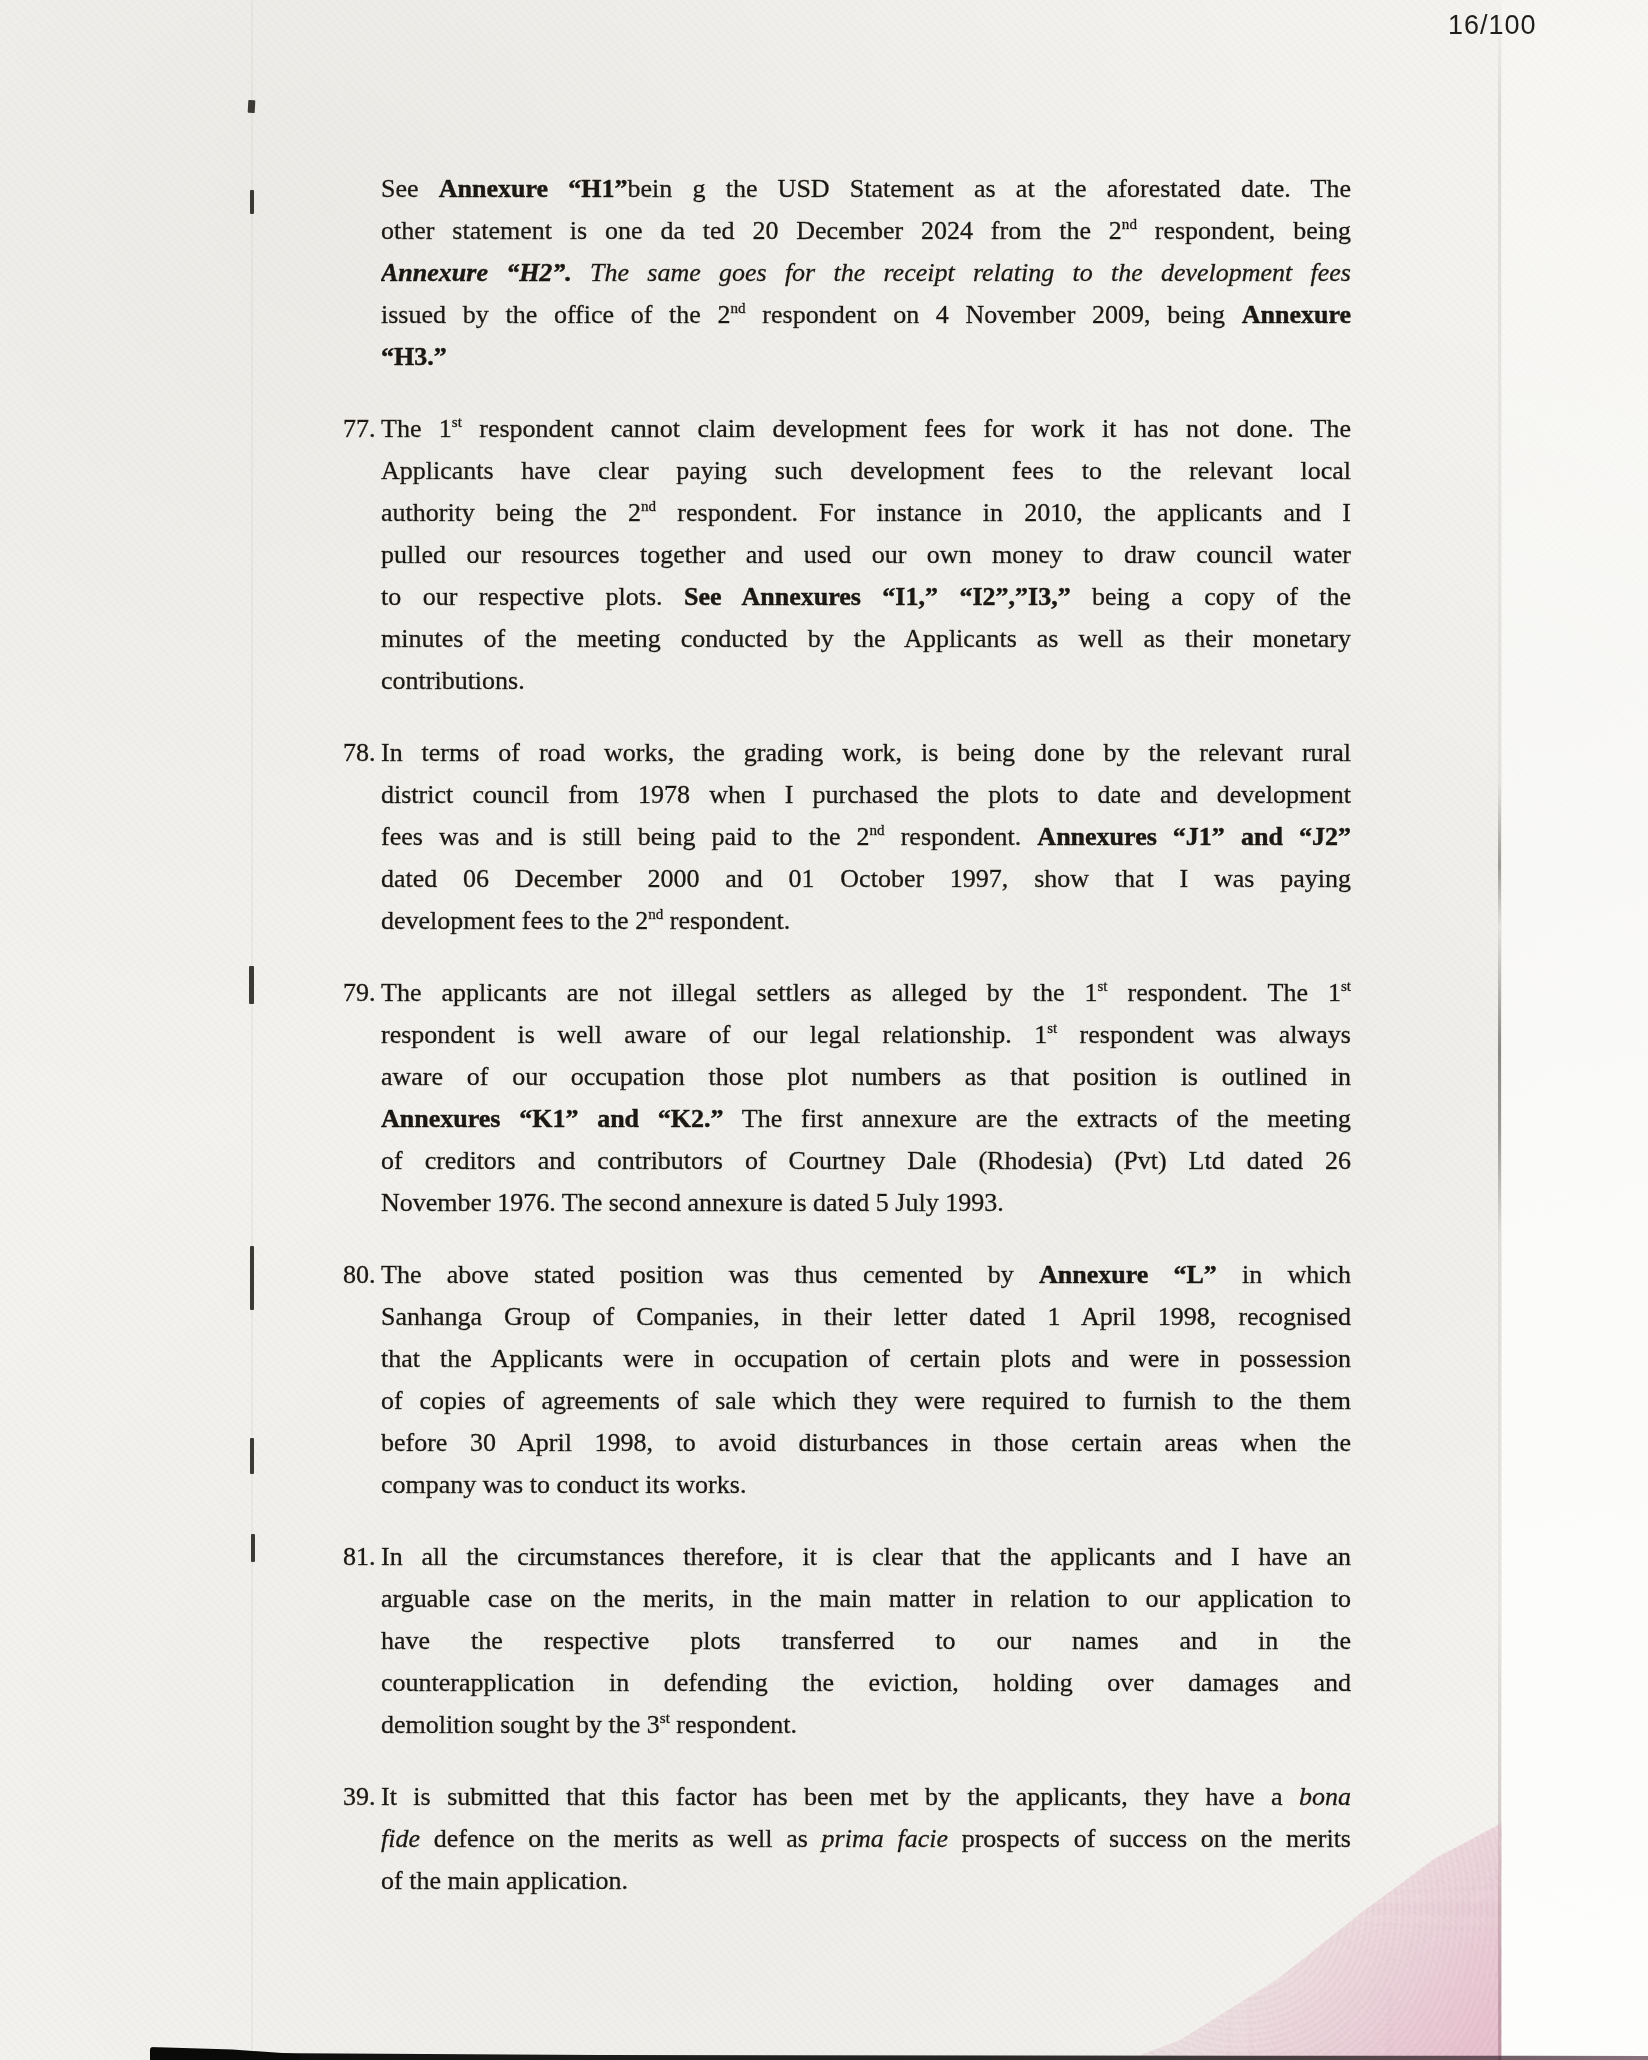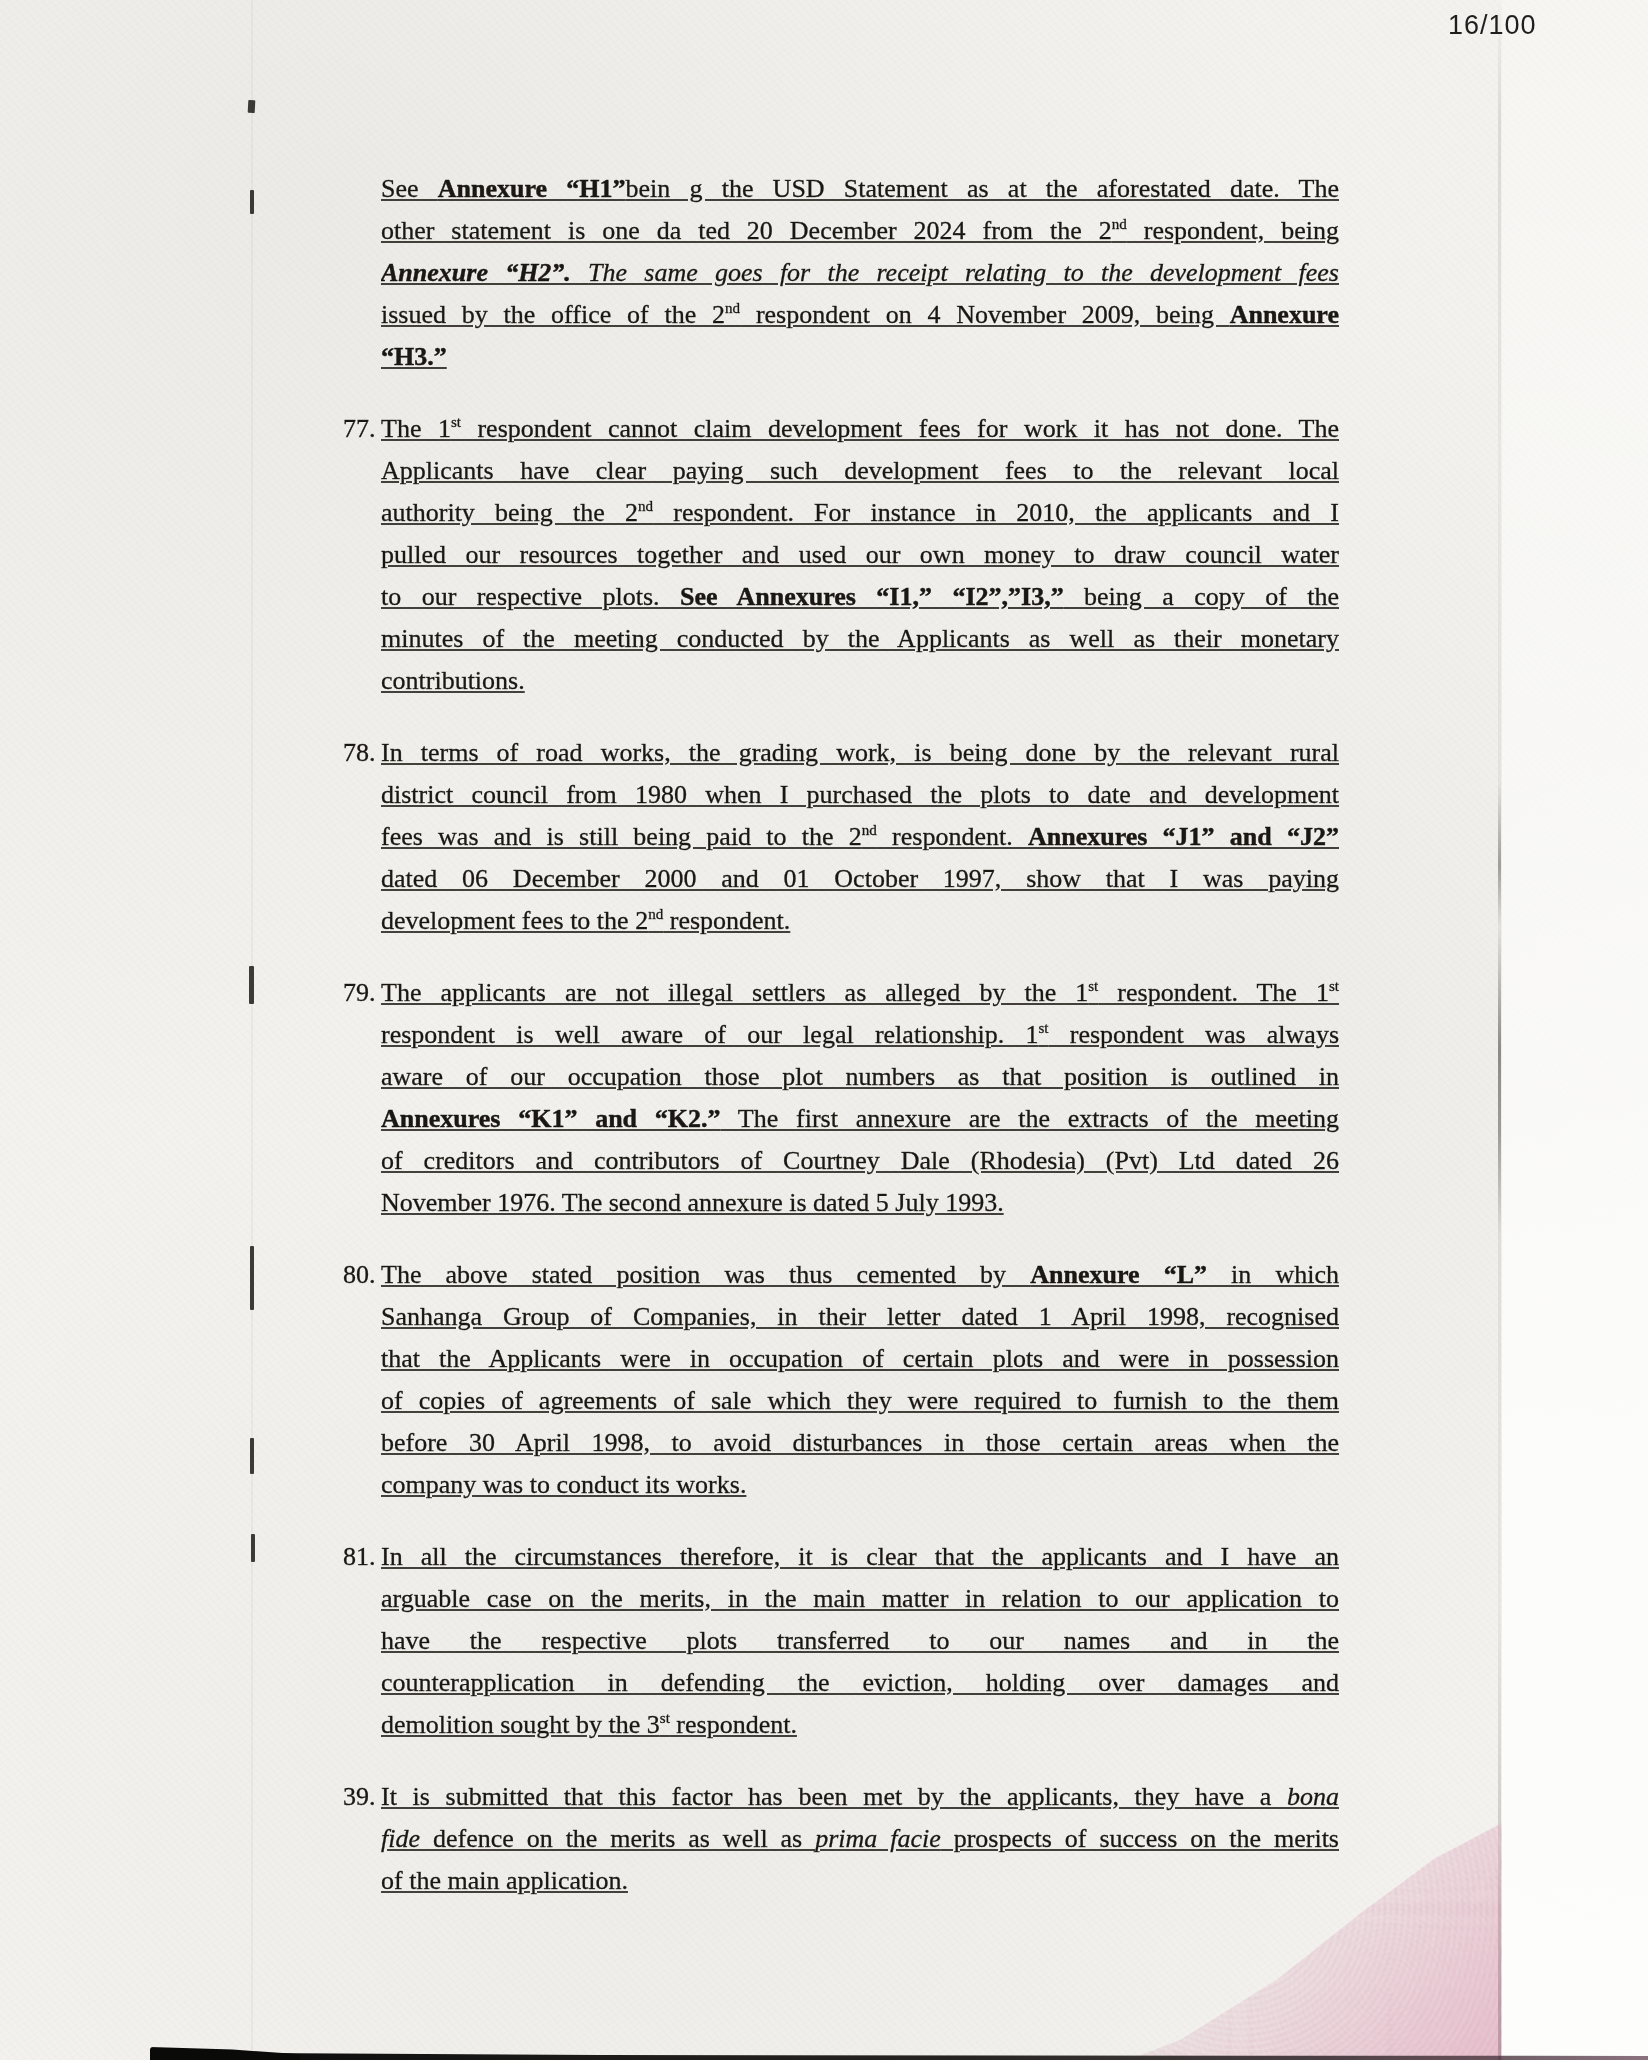--- a/index.html
+++ b/index.html
@@ -82,21 +82,21 @@
     position:absolute;top:10px;left:1448px;
     font-family:"Liberation Sans","DejaVu Sans",sans-serif;
     font-size:27px;color:#1e1e1e;letter-spacing:1px;
   }
   
   .doc{
     position:absolute;left:343px;top:168px;width:1008px;
     font-size:26px;line-height:42px;color:#1b1712;
     -webkit-text-stroke:0.35px rgba(25,20,14,.8);
   }
-  .para{position:relative;padding-left:38px;margin:0 12px 30px 0;text-decoration:underline;}
+  .para{position:relative;padding-left:38px;margin:0 0 30px 0;}
   .pnum{position:absolute;left:0;top:0;width:38px;line-height:42px;}
   .line{height:42px;overflow:hidden;text-align:justify;text-align-last:justify;}
   .line.last{text-align-last:left;}
   .seg-b{font-weight:700;-webkit-text-stroke:0.45px rgba(20,15,10,.9);}
   .seg-i{font-style:italic;}
   .seg-bi{font-weight:700;font-style:italic;-webkit-text-stroke:0.45px rgba(20,15,10,.9);}
   .seg-s{font-size:0.58em;vertical-align:super;line-height:0;}
 </style>
 </head>
 <body>
@@ -128,21 +128,21 @@
       <div class="line"><span>Applicants have clear paying such development fees to the relevant local</span></div>
       <div class="line"><span>authority being the 2</span><span class="seg-s">nd</span><span> respondent. For instance in 2010, the applicants and I</span></div>
       <div class="line"><span>pulled our resources together and used our own money to draw council water</span></div>
       <div class="line"><span>to our respective plots. </span><span class="seg-b">See Annexures “I1,” “I2”,”I3,”</span><span> being a copy of the</span></div>
       <div class="line"><span>minutes of the meeting conducted by the Applicants as well as their monetary</span></div>
       <div class="line last"><span>contributions.</span></div>
     </div>
     <div class="para">
       <span class="pnum">78.</span>
       <div class="line"><span>In terms of road works, the grading work, is being done by the relevant rural</span></div>
-      <div class="line"><span>district council from 1980 when I purchased the plots to date and development</span></div>
+      <div class="line"><span>district council from 1978 when I purchased the plots to date and development</span></div>
       <div class="line"><span>fees was and is still being paid to the 2</span><span class="seg-s">nd</span><span> respondent. </span><span class="seg-b">Annexures “J1” and “J2”</span></div>
       <div class="line"><span>dated 06 December 2000 and 01 October 1997, show that I was paying</span></div>
       <div class="line last"><span>development fees to the 2</span><span class="seg-s">nd</span><span> respondent.</span></div>
     </div>
     <div class="para">
       <span class="pnum">79.</span>
       <div class="line"><span>The applicants are not illegal settlers as alleged by the 1</span><span class="seg-s">st</span><span> respondent. The 1</span><span class="seg-s">st</span></div>
       <div class="line"><span>respondent is well aware of our legal relationship. 1</span><span class="seg-s">st</span><span> respondent was always</span></div>
       <div class="line"><span>aware of our occupation those plot numbers as that position is outlined in</span></div>
       <div class="line"><span class="seg-b">Annexures “K1” and “K2.”</span><span> The first annexure are the extracts of the meeting</span></div>

